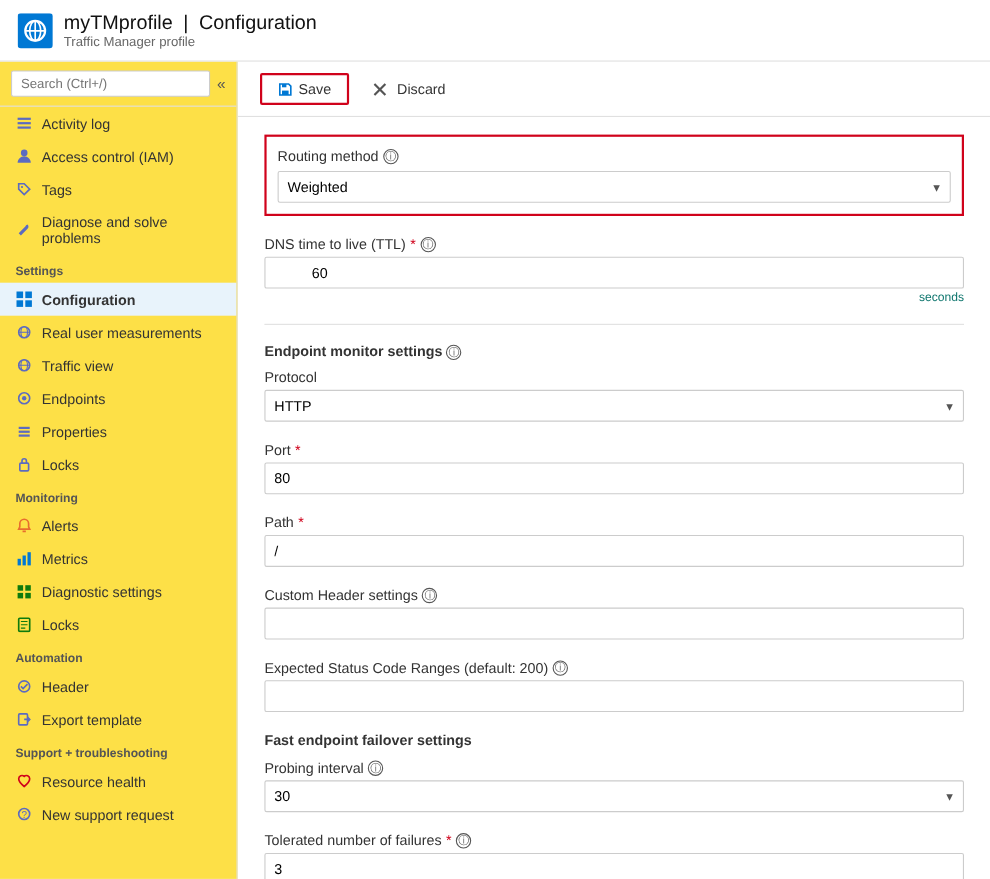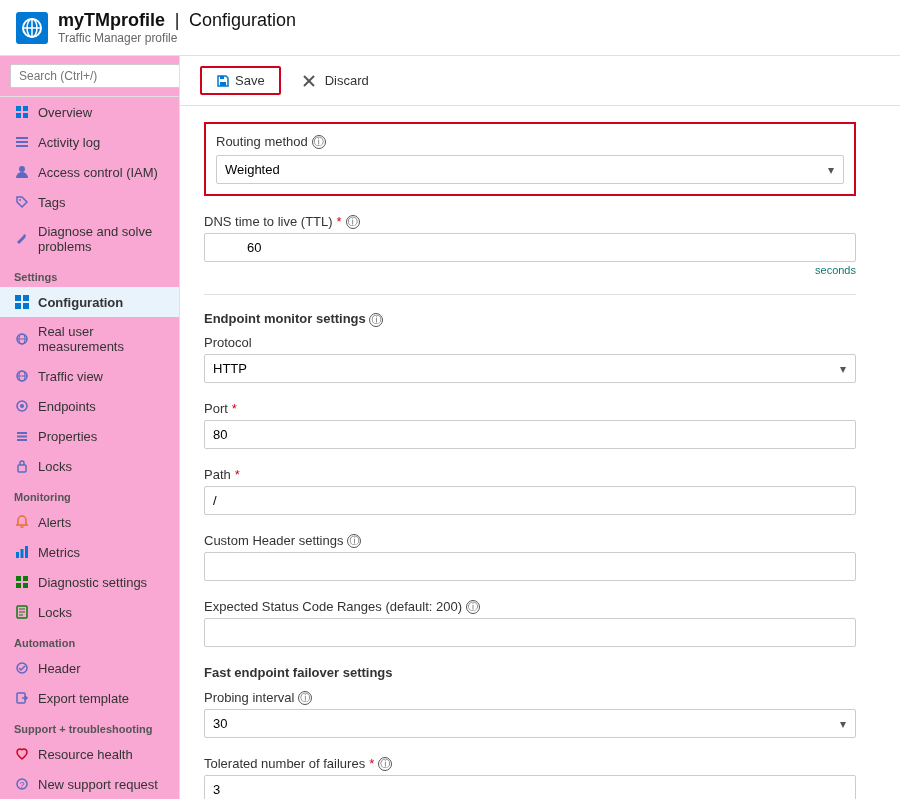--- a/index.html
+++ b/index.html
@@ -7,21 +7,21 @@
 
     
     .header { display: flex; align-items: center; padding: 8px 16px; border-bottom: 1px solid #e0e0e0; background: #fff; min-height: 56px; }
     .header-icon { width: 32px; height: 32px; margin-right: 10px; flex-shrink: 0; }
     .header-title-block { display: flex; flex-direction: column; }
 
     
     .layout { display: flex; flex: 1; overflow: hidden; }
 
     
-    .sidebar { width: 180px; border-right: 1px solid #e0e0e0; overflow-y: auto; background: #f9a8d4; flex-shrink: 0; }
+    .sidebar { width: 216px; border-right: 1px solid #e0e0e0; overflow-y: auto; background: #fde047; flex-shrink: 0; }
     .sidebar-search { display: flex; align-items: center; padding: 8px 10px; border-bottom: 1px solid #e0e0e0; }
     .sidebar-search input { flex: 1; border: 1px solid #ccc; border-radius: 2px; padding: 4px 8px; font-size: 12px; color: #555; }
     .sidebar-collapse-btn { margin-left: 6px; background: none; border: none; cursor: pointer; color: #555; font-size: 14px; }
 
     .sidebar-item { display: flex; align-items: center; padding: 7px 12px 7px 14px; cursor: pointer; color: #333; font-size: 13px; }
     .sidebar-item.active { background: #e8f3fb; font-weight: 600; }
     .sidebar-item .item-icon { width: 16px; height: 16px; margin-right: 8px; flex-shrink: 0; display: flex; align-items: center; justify-content: center; }
 
     .sidebar-section-label { padding: 10px 14px 4px; font-size: 11px; font-weight: 700; color: #555; text-transform: none; }
 
@@ -67,47 +67,36 @@
     <svg width="32" height="32" viewBox="0 0 32 32">
       <rect width="32" height="32" rx="3" fill="#0078d4"></rect>
       <circle cx="16" cy="16" r="9" fill="none" stroke="white" stroke-width="2"></circle>
       <line x1="16" y1="7" x2="16" y2="25" stroke="white" stroke-width="1.5"></line>
       <ellipse cx="16" cy="16" rx="5" ry="9" fill="none" stroke="white" stroke-width="1.5"></ellipse>
       <line x1="7" y1="16" x2="25" y2="16" stroke="white" stroke-width="1.5"></line>
     </svg>
   </div>
   <div class="header-title-block">
     <div>
-      <span style="font-size:18px;font-weight:700;color:#111;">myTMprofile</span>
+      <span style="font-size:18px;font-weight:400;color:#111;">myTMprofile</span>
       <span style="font-size:18px;font-weight:300;color:#111;margin:0 6px;">|</span>
       <span style="font-size:18px;font-weight:300;color:#111;">Configuration</span>
     </div>
     <div style="font-size:12px;color:#666;">Traffic Manager profile</div>
   </div>
 </div>
 
 <div class="layout">
 
   <div class="sidebar">
     <div class="sidebar-search">
       <input type="text" style="flex: 1 1 0%; border: 1px solid rgb(204, 204, 204); border-radius: 2px; padding: 4px 8px; font-size: 12px; color: rgb(85, 85, 85);" placeholder="Search (Ctrl+/)">
       <button class="sidebar-collapse-btn">«</button>
     </div>
 
-    <div class="sidebar-item">
-      <span class="item-icon">
-        <svg width="14" height="14" viewBox="0 0 14 14">
-            <rect x="1" y="1" width="5" height="5" fill="#0078d4"></rect>
-            <rect x="8" y="1" width="5" height="5" fill="#0078d4"></rect>
-            <rect x="1" y="8" width="5" height="5" fill="#0078d4"></rect>
-            <rect x="8" y="8" width="5" height="5" fill="#0078d4"></rect>
-          </svg>
-      </span>
-      <span>Overview</span>
-    </div>
     <div class="sidebar-item">
       <span class="item-icon">
         <svg width="14" height="14" viewBox="0 0 14 14">
             <rect x="1" y="2" width="12" height="2" fill="#5c6bc0"></rect>
             <rect x="1" y="6" width="12" height="2" fill="#5c6bc0"></rect>
             <rect x="1" y="10" width="12" height="2" fill="#5c6bc0"></rect>
           </svg>
       </span>
       <span>Activity log</span>
     </div>

